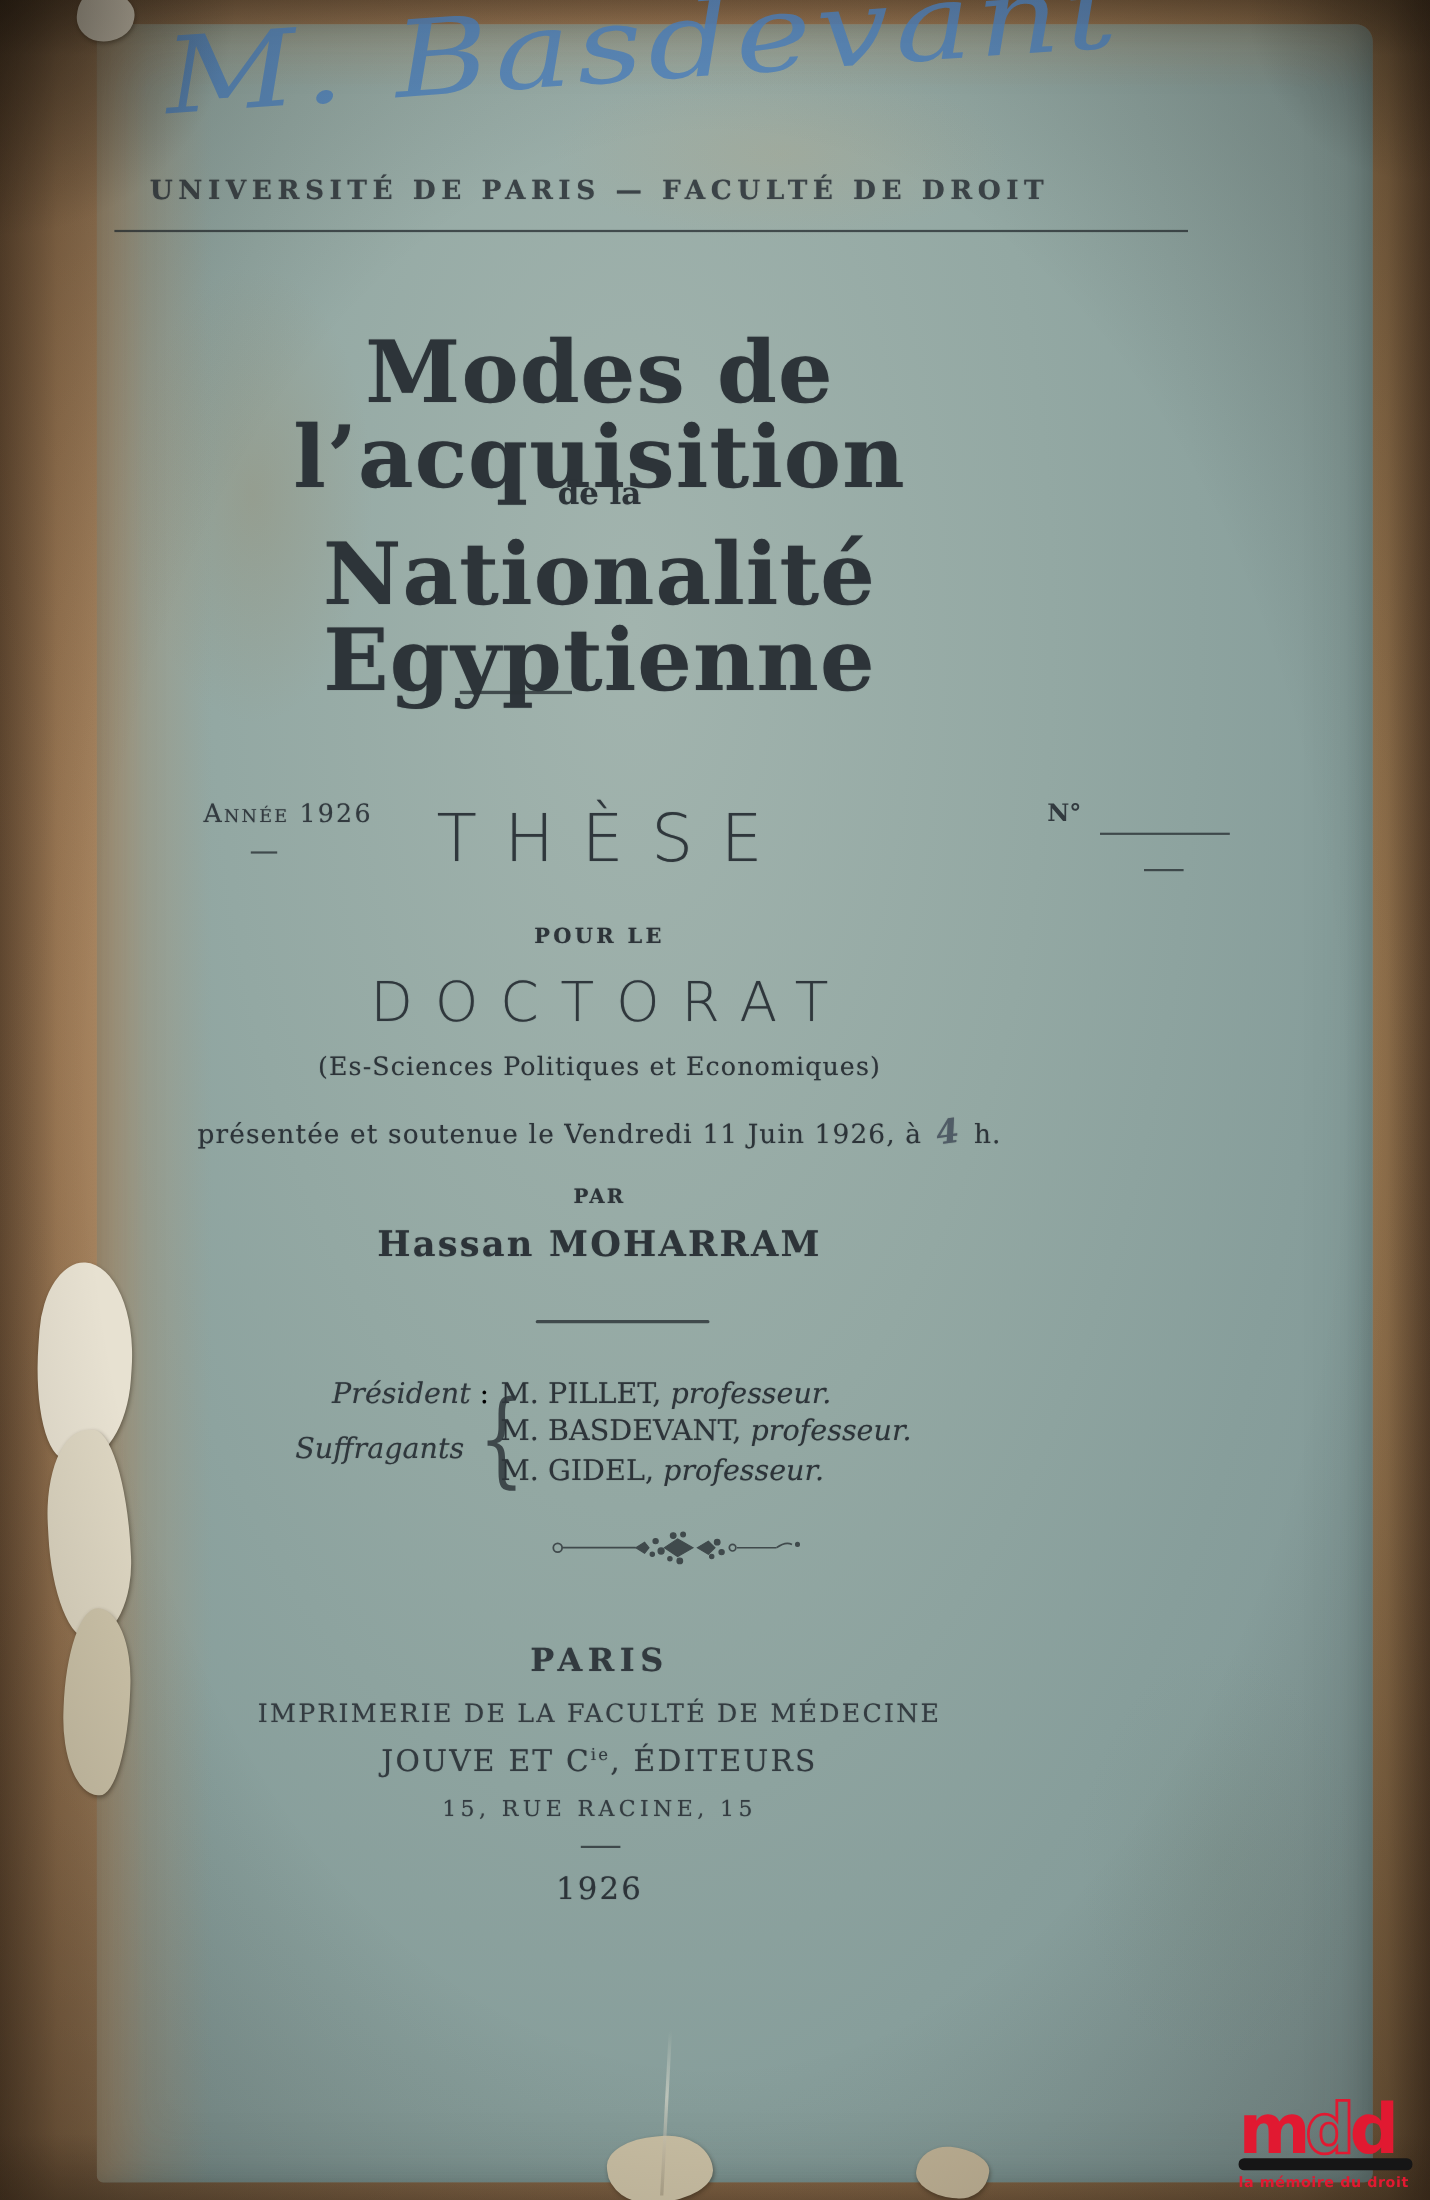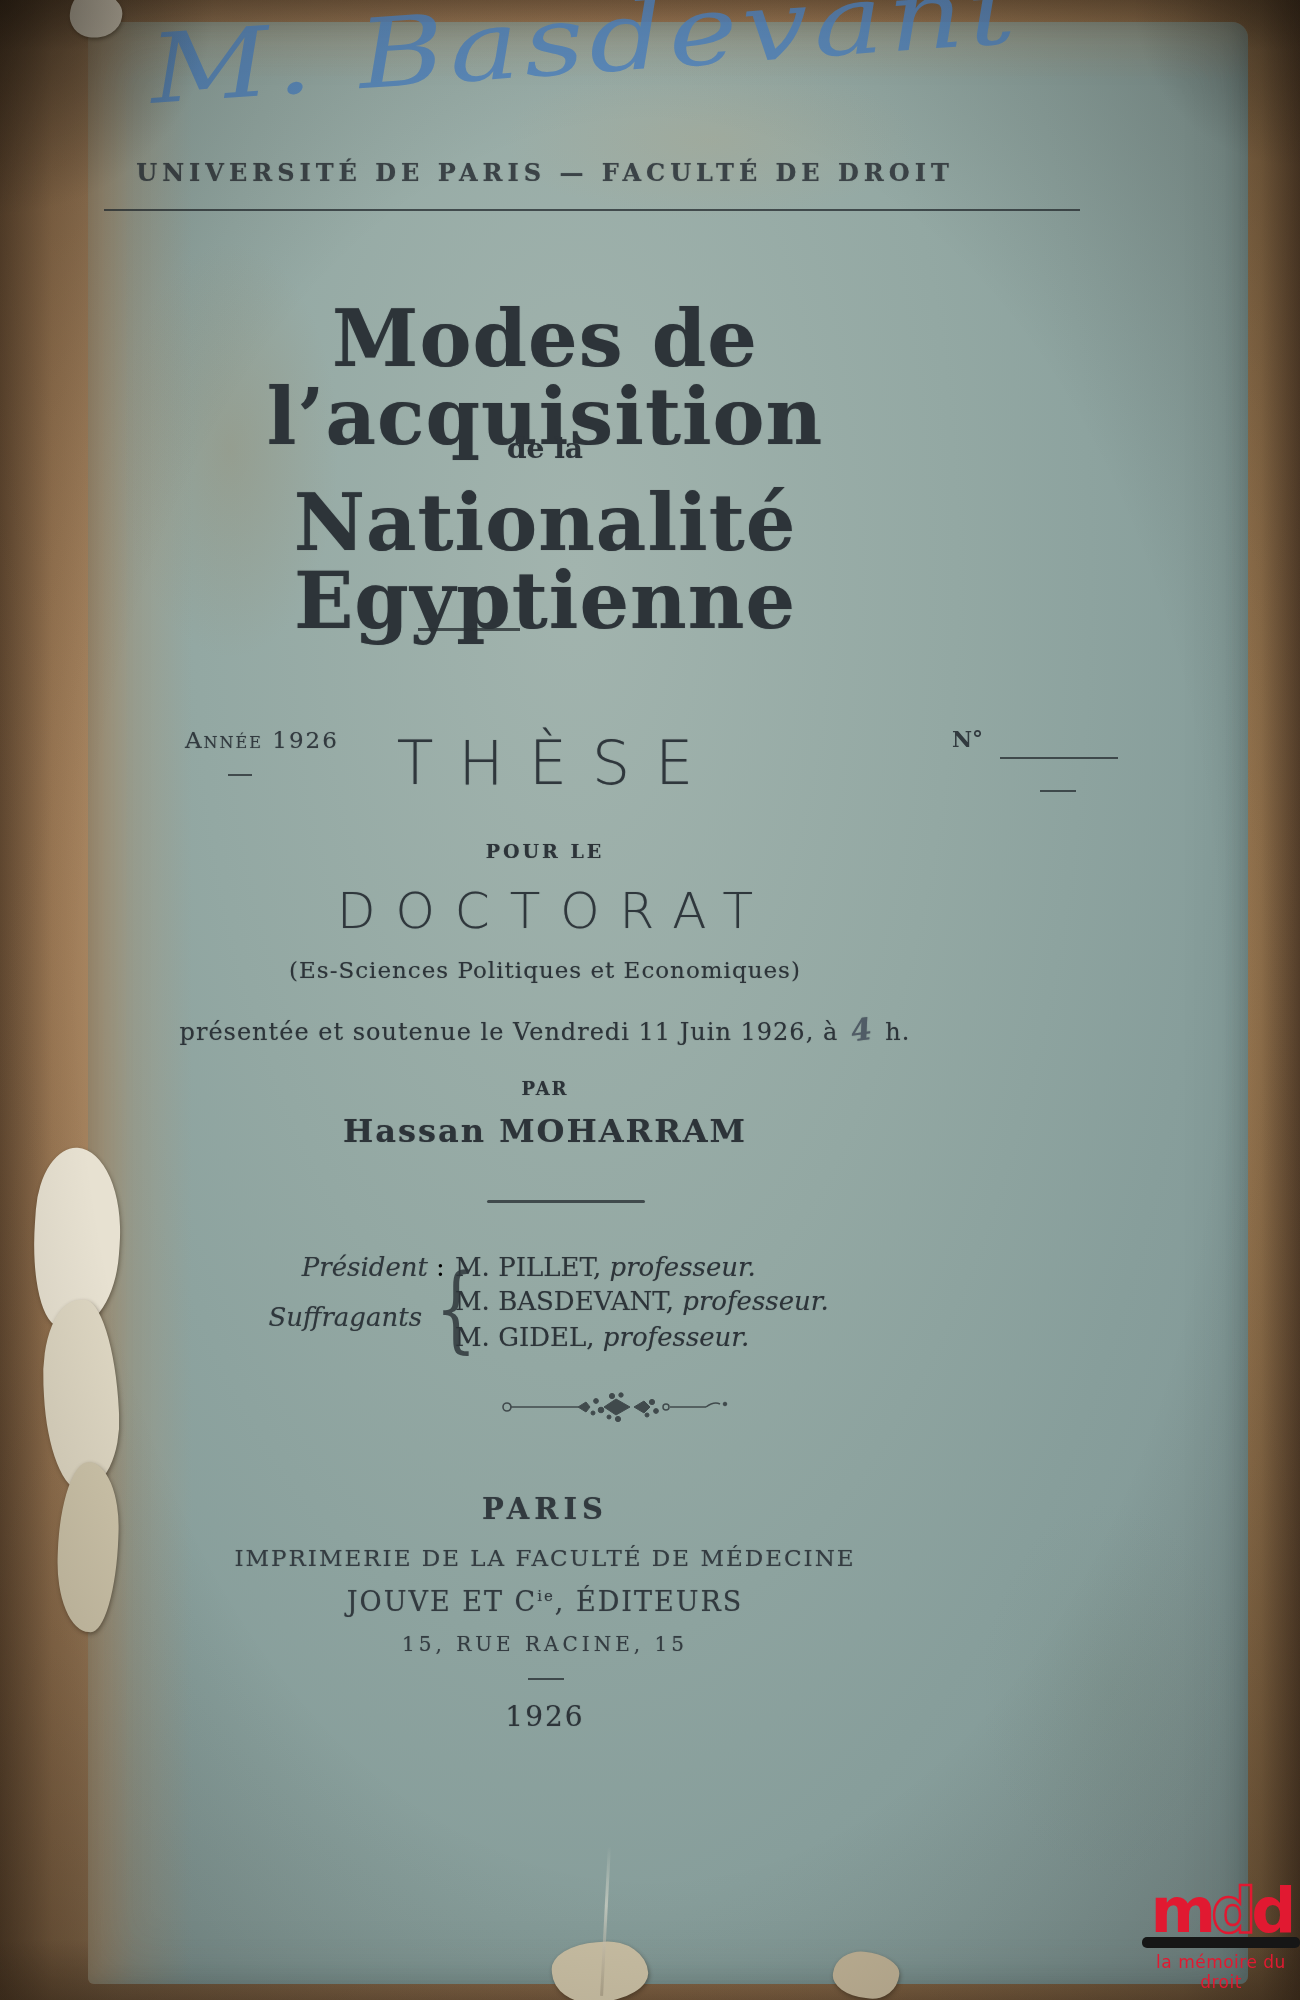--- a/index.html
+++ b/index.html
@@ -96,26 +96,26 @@
   .imprint-dash{left:528px;top:1678px;width:36px;}
   .year{top:1700px;font-size:28px;letter-spacing:2px;}
   
   .vignette{position:absolute;inset:0;pointer-events:none;
     background:
       radial-gradient(ellipse at 50% 50%, rgba(0,0,0,0) 62%, rgba(25,18,10,.28) 100%),
       radial-gradient(circle at 0% 0%, rgba(10,8,5,.55) 0%, rgba(10,8,5,0) 9%),
       radial-gradient(circle at 100% 0%, rgba(10,8,5,.35) 0%, rgba(10,8,5,0) 7%);
   }
   
-  .mdd{position:absolute;right:0;bottom:8px;width:158px;text-align:center;font-family:"DejaVu Sans","Liberation Sans",sans-serif;}
+  .mdd{position:absolute;right:16px;bottom:8px;width:158px;font-family:"DejaVu Sans","Liberation Sans",sans-serif;}
   .mdd-word{font-size:63px;font-weight:bold;line-height:.78;letter-spacing:-5px;white-space:nowrap;}
   .mdd-word .solid{color:#e11931;}
   .mdd-word .outline{color:transparent;-webkit-text-stroke:2.5px #e11931;}
   .mdd-bar{height:11px;background:#161616;border-radius:5px;margin:2px 0 4px 0;}
-  .mdd-tagline{font-size:17px;font-weight:normal;color:#e11931;letter-spacing:.5px;}
+  .mdd-tagline{font-size:13px;font-weight:bold;color:#e11931;letter-spacing:.5px;}
 </style>
 </head>
 <body>
 
 <div class="photo">
   <div class="board"></div>
   <div class="cover"></div>
   <div class="stain stain1"></div>
   <div class="stain stain2"></div>
   <div class="stain stain3"></div>

